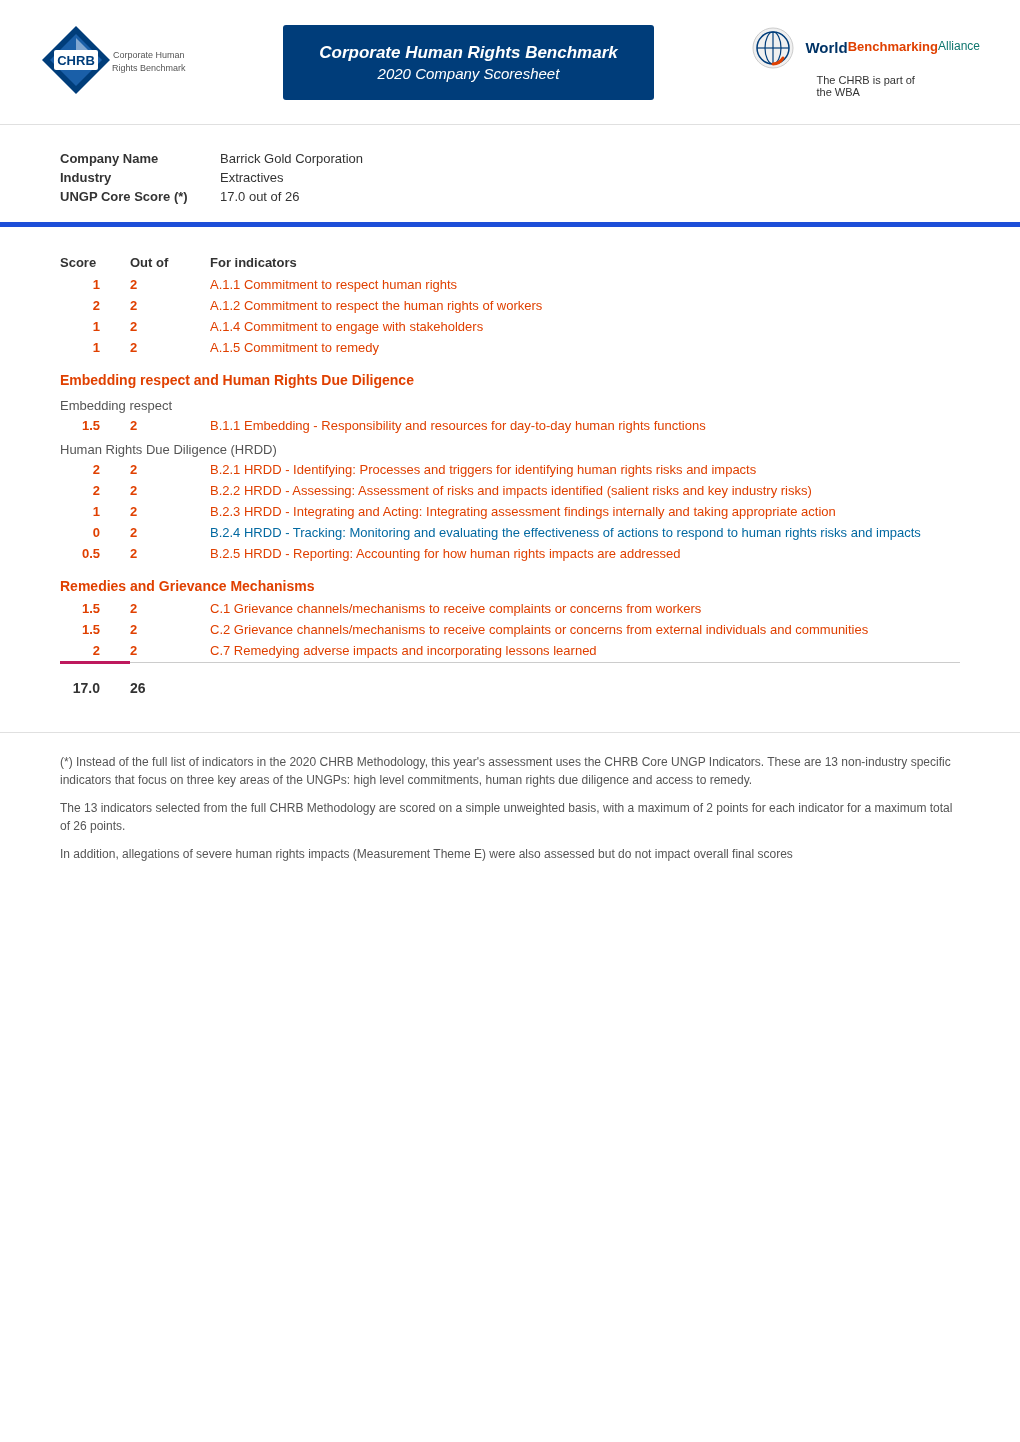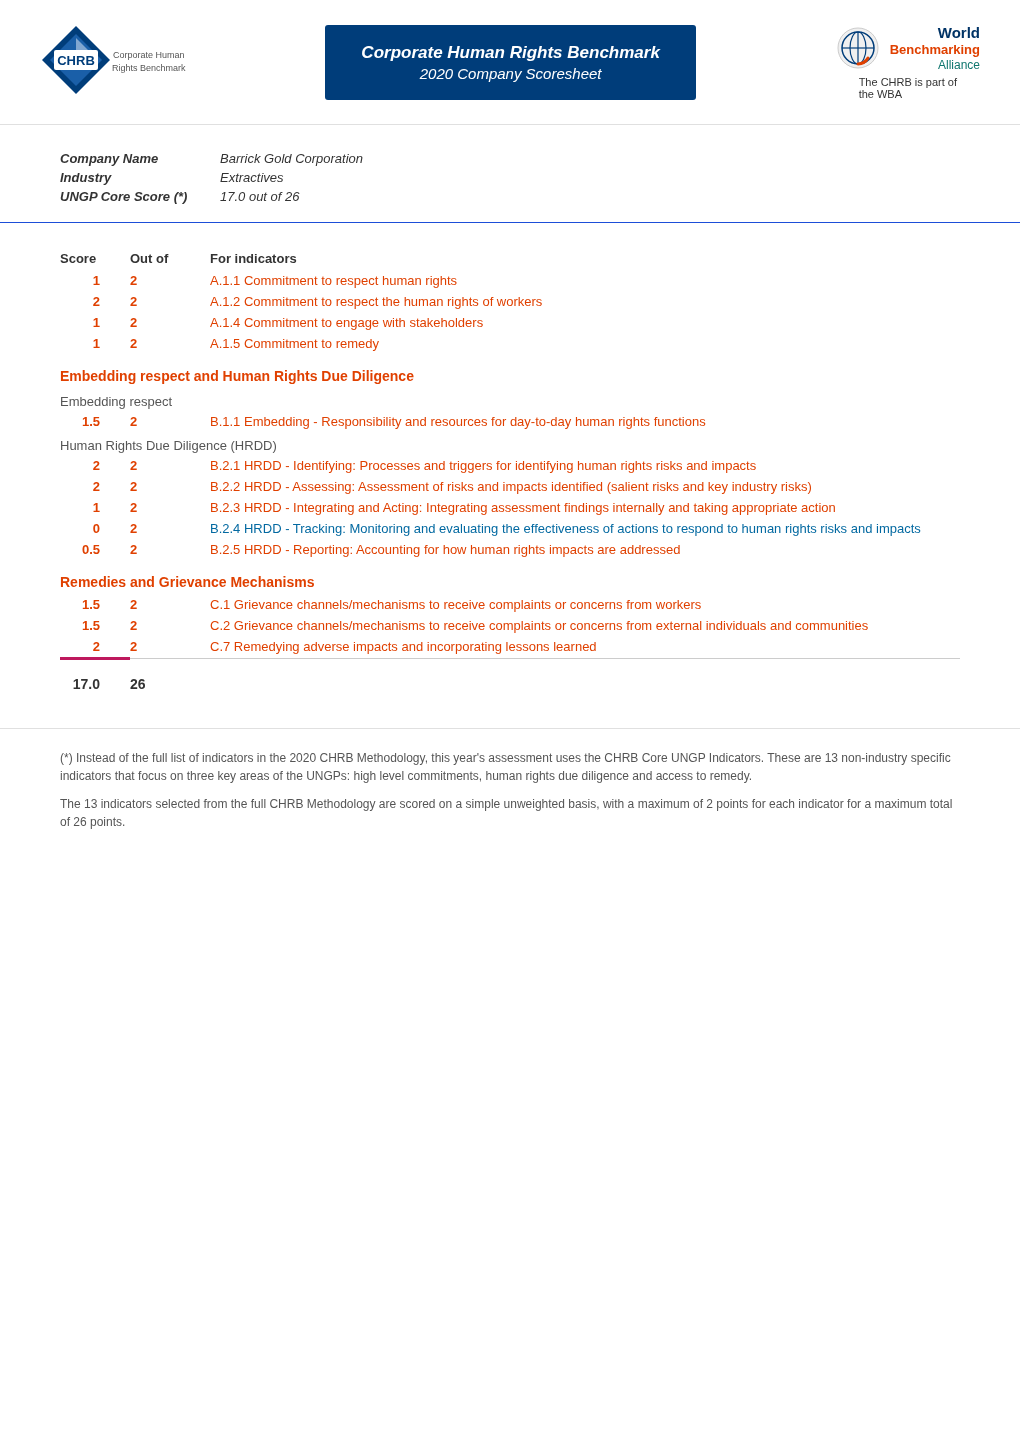--- a/index.html
+++ b/index.html
@@ -65,23 +65,22 @@
       display: flex;
       align-items: center;
       gap: 10px;
     }
     .wba-icon {
       width: 44px;
       height: 44px;
     }
     .wba-text {
       display: flex;
-      flex-direction: column;
+      flex-direction: row;
       line-height: 1.2;
-      text-align: right;
     }
     .wba-text .world {
       font-size: 15px;
       font-weight: 700;
       color: #003366;
     }
     .wba-text .benchmarking {
       font-size: 13px;
       font-weight: 700;
       color: #e04000;
@@ -92,22 +91,21 @@
     }
     .wba-sub {
       font-size: 11px;
       color: #333;
       margin-top: 4px;
     }
 
     
     .company-info {
       padding: 24px 60px 16px 60px;
-      border-bottom: 1px solid #1d4ed8;
-      font-style: italic;
+      border-bottom: 5px solid #1d4ed8;
     }
     .company-info table {
       border-collapse: collapse;
     }
     .company-info td {
       padding: 2px 16px 2px 0;
       font-size: 13px;
       vertical-align: top;
     }
     .company-info td:first-child {
@@ -316,13 +314,14 @@
     <td style="font-weight:700;font-size:14px;color:#333;padding:16px 0 4px 0;border-top:1px solid #ccc;">26</td>
     <td style="border-top:1px solid #ccc;"></td>
   </tr>
       </tbody>
   </table>
 </div>
 
 <div class="footnotes">
   <p>(*) Instead of the full list of indicators in the 2020 CHRB Methodology, this year's assessment uses the CHRB Core UNGP Indicators. These are 13 non-industry specific indicators that focus on three key areas of the UNGPs: high level commitments, human rights due diligence and access to remedy.</p>
   <p>The 13 indicators selected from the full CHRB Methodology are scored on a simple unweighted basis, with a maximum of 2 points for each indicator for a maximum total of 26 points.</p>
+  <p>In addition, allegations of severe human rights impacts (Measurement Theme E) were also assessed but do not impact overall final scores</p>
 </div>
 
 </body></html>

